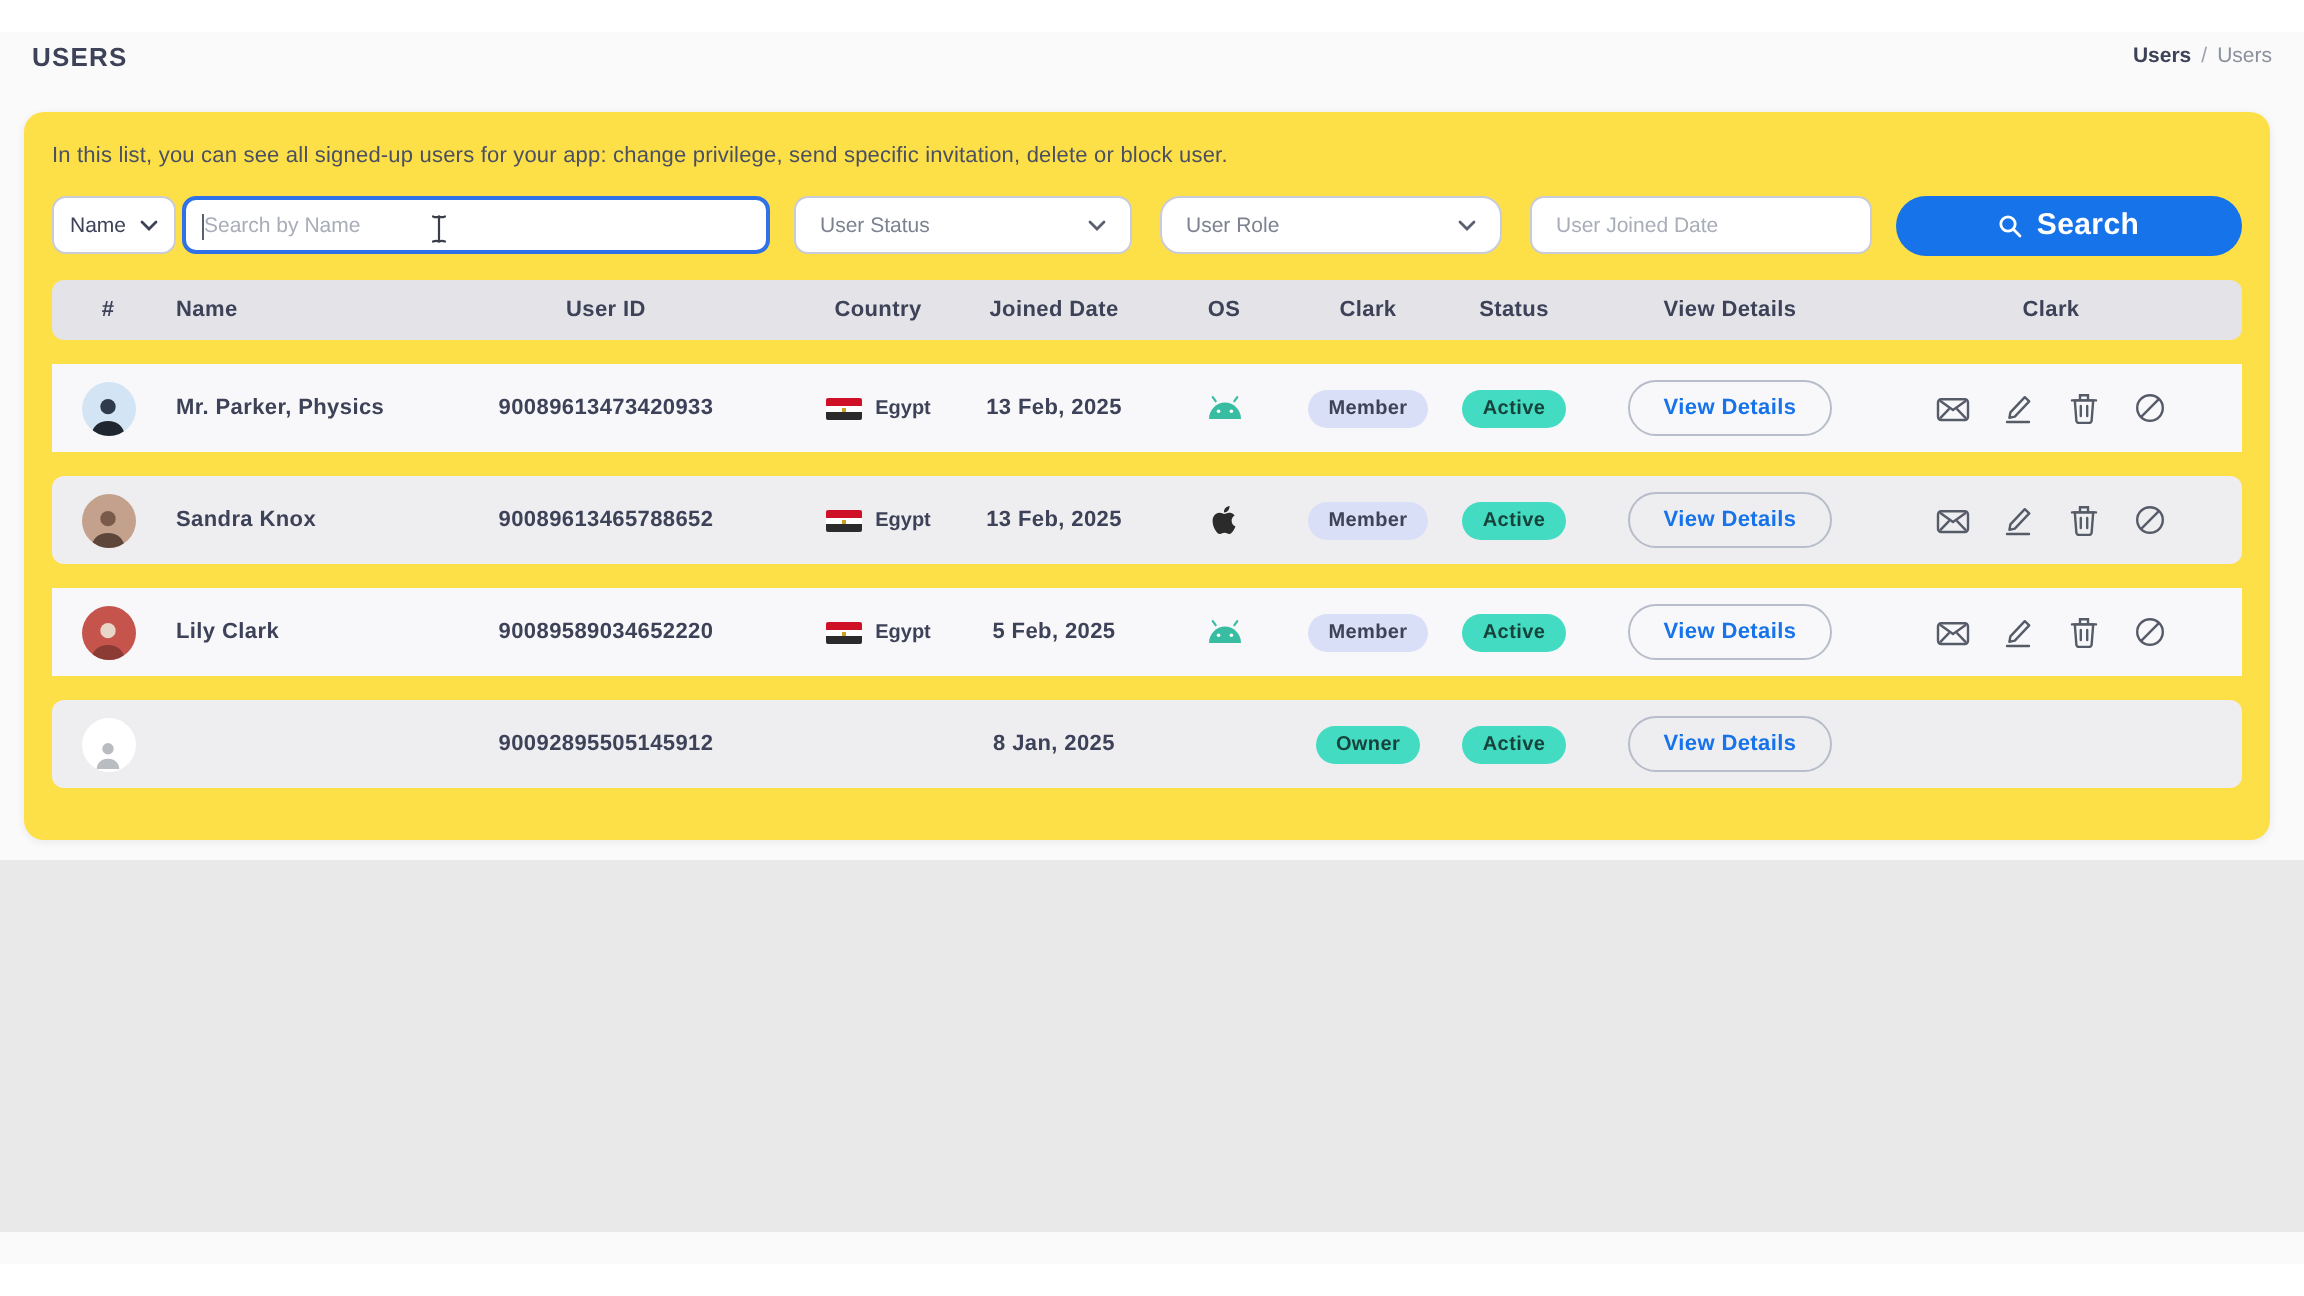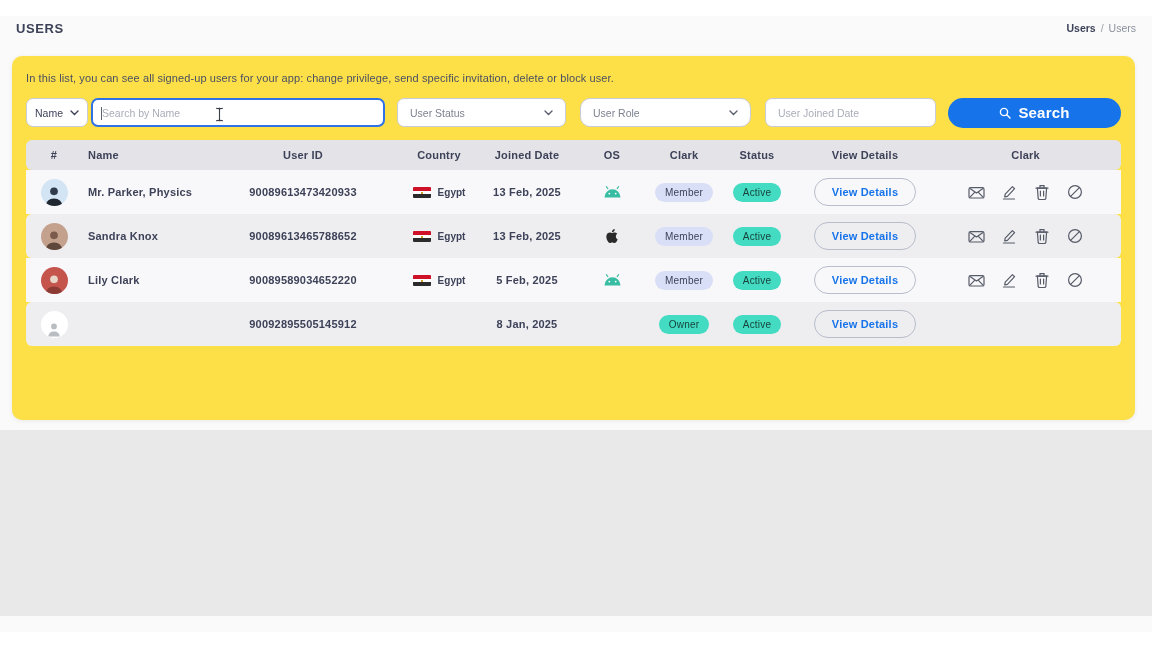--- a/index.html
+++ b/index.html
@@ -30,21 +30,21 @@
   .caret-line { position:absolute; left:8px; top:7px; width:1px; height:13px; background:#5a6070; }
   .ibeam-cursor { position:absolute; left:122px; top:7px; }
   .f-status { width:169px; margin-right:14px; justify-content:space-between; padding:0 12px; color:#7d8290; cursor:pointer; }
   .f-role { width:171px; margin-right:14px; justify-content:space-between; padding:0 12px; color:#7d8290; cursor:pointer;border-radius:10px; }
   .f-date { width:171px; margin-right:12px; padding:0 12px; }
   .f-date input { border:none; outline:none; width:100%; background:transparent; font-family:"Liberation Sans", sans-serif; font-size:10.5px; }
   .f-date input::placeholder { color:#a9adb8; }
   .f-search-btn { flex:1; height:30px; background:#1673e9; border:none; border-radius:16px; color:#ffffff; font-size:15px; font-weight:700; display:flex; align-items:center; justify-content:center; gap:7px; cursor:pointer; font-family:"Liberation Sans", sans-serif; letter-spacing:.2px; }
 
   
-  .grid-row { display:grid; grid-template-columns:56px 130px 182px 90px 86px 84px 60px 86px 130px 1fr; align-items:center; }
+  .grid-row { display:grid; grid-template-columns:56px 130px 182px 90px 86px 84px 60px 86px 130px 1fr; align-items:center;margin-top:12px; }
   .thead { height:30px; background:#e3e3e8; border-radius:6px; margin-top:13px; font-size:11px; font-weight:700; color:#3d4258; }
   .th { text-align:center; letter-spacing:.2px; }
   .th-name { text-align:left; padding-left:6px; }
   .trow { height:44px; font-size:11px; }
   .trow:nth-child(odd) { background:#f8f8fa; }
   .trow:nth-child(even) { background:#eeeef1; border-radius:6px; }
   .cell { display:flex; align-items:center; justify-content:center; }
   .c-avatar { justify-content:center; }
   .c-name { justify-content:flex-start; padding-left:6px; font-weight:700; color:#3d4258; letter-spacing:.2px; }
   .c-id { font-weight:700; color:#3d4258; letter-spacing:.2px; }
@@ -57,21 +57,21 @@
   .av-sandra { background:#c3a18d; }
   .av-lily { background:#c4544c; }
   .av-placeholder { background:#ffffff; }
 
   .flag { width:18px; height:11px; display:inline-block; border-radius:1px; overflow:hidden; position:relative; flex:0 0 18px; }
   .flag .fr { display:block; height:4px; background:#ce1126; }
   .flag .fw { display:block; height:3px; background:#ffffff; position:relative; }
   .flag .fw i { position:absolute; left:8px; top:1px; width:2px; height:2px; background:#c9a227; }
   .flag .fb { display:block; height:4px; background:#2b2b2b; }
 
-  .badge { padding:4px 10px; border-radius:11px; font-size:10px; font-weight:400; letter-spacing:.2px; white-space:nowrap; }
+  .badge { padding:4px 10px; border-radius:11px; font-size:10px; font-weight:700; letter-spacing:.2px; white-space:nowrap; }
   .badge-member { background:#d9dff6; color:#3d4258; }
   .badge-teal { background:#43dcc2; color:#17433c; }
 
   .view-btn { background:transparent; border:1px solid #b7bdc9; border-radius:15px; padding:7px 17px; font-size:11px; font-weight:700; color:#1673e9; cursor:pointer; font-family:"Liberation Sans", sans-serif; letter-spacing:.2px; }
 
   .c-action { gap:15px; }
   .act-btn { background:none; border:none; cursor:pointer; width:18px; height:18px; display:flex; align-items:center; justify-content:center; padding:0; }
 </style>
 </head>
 <body>

